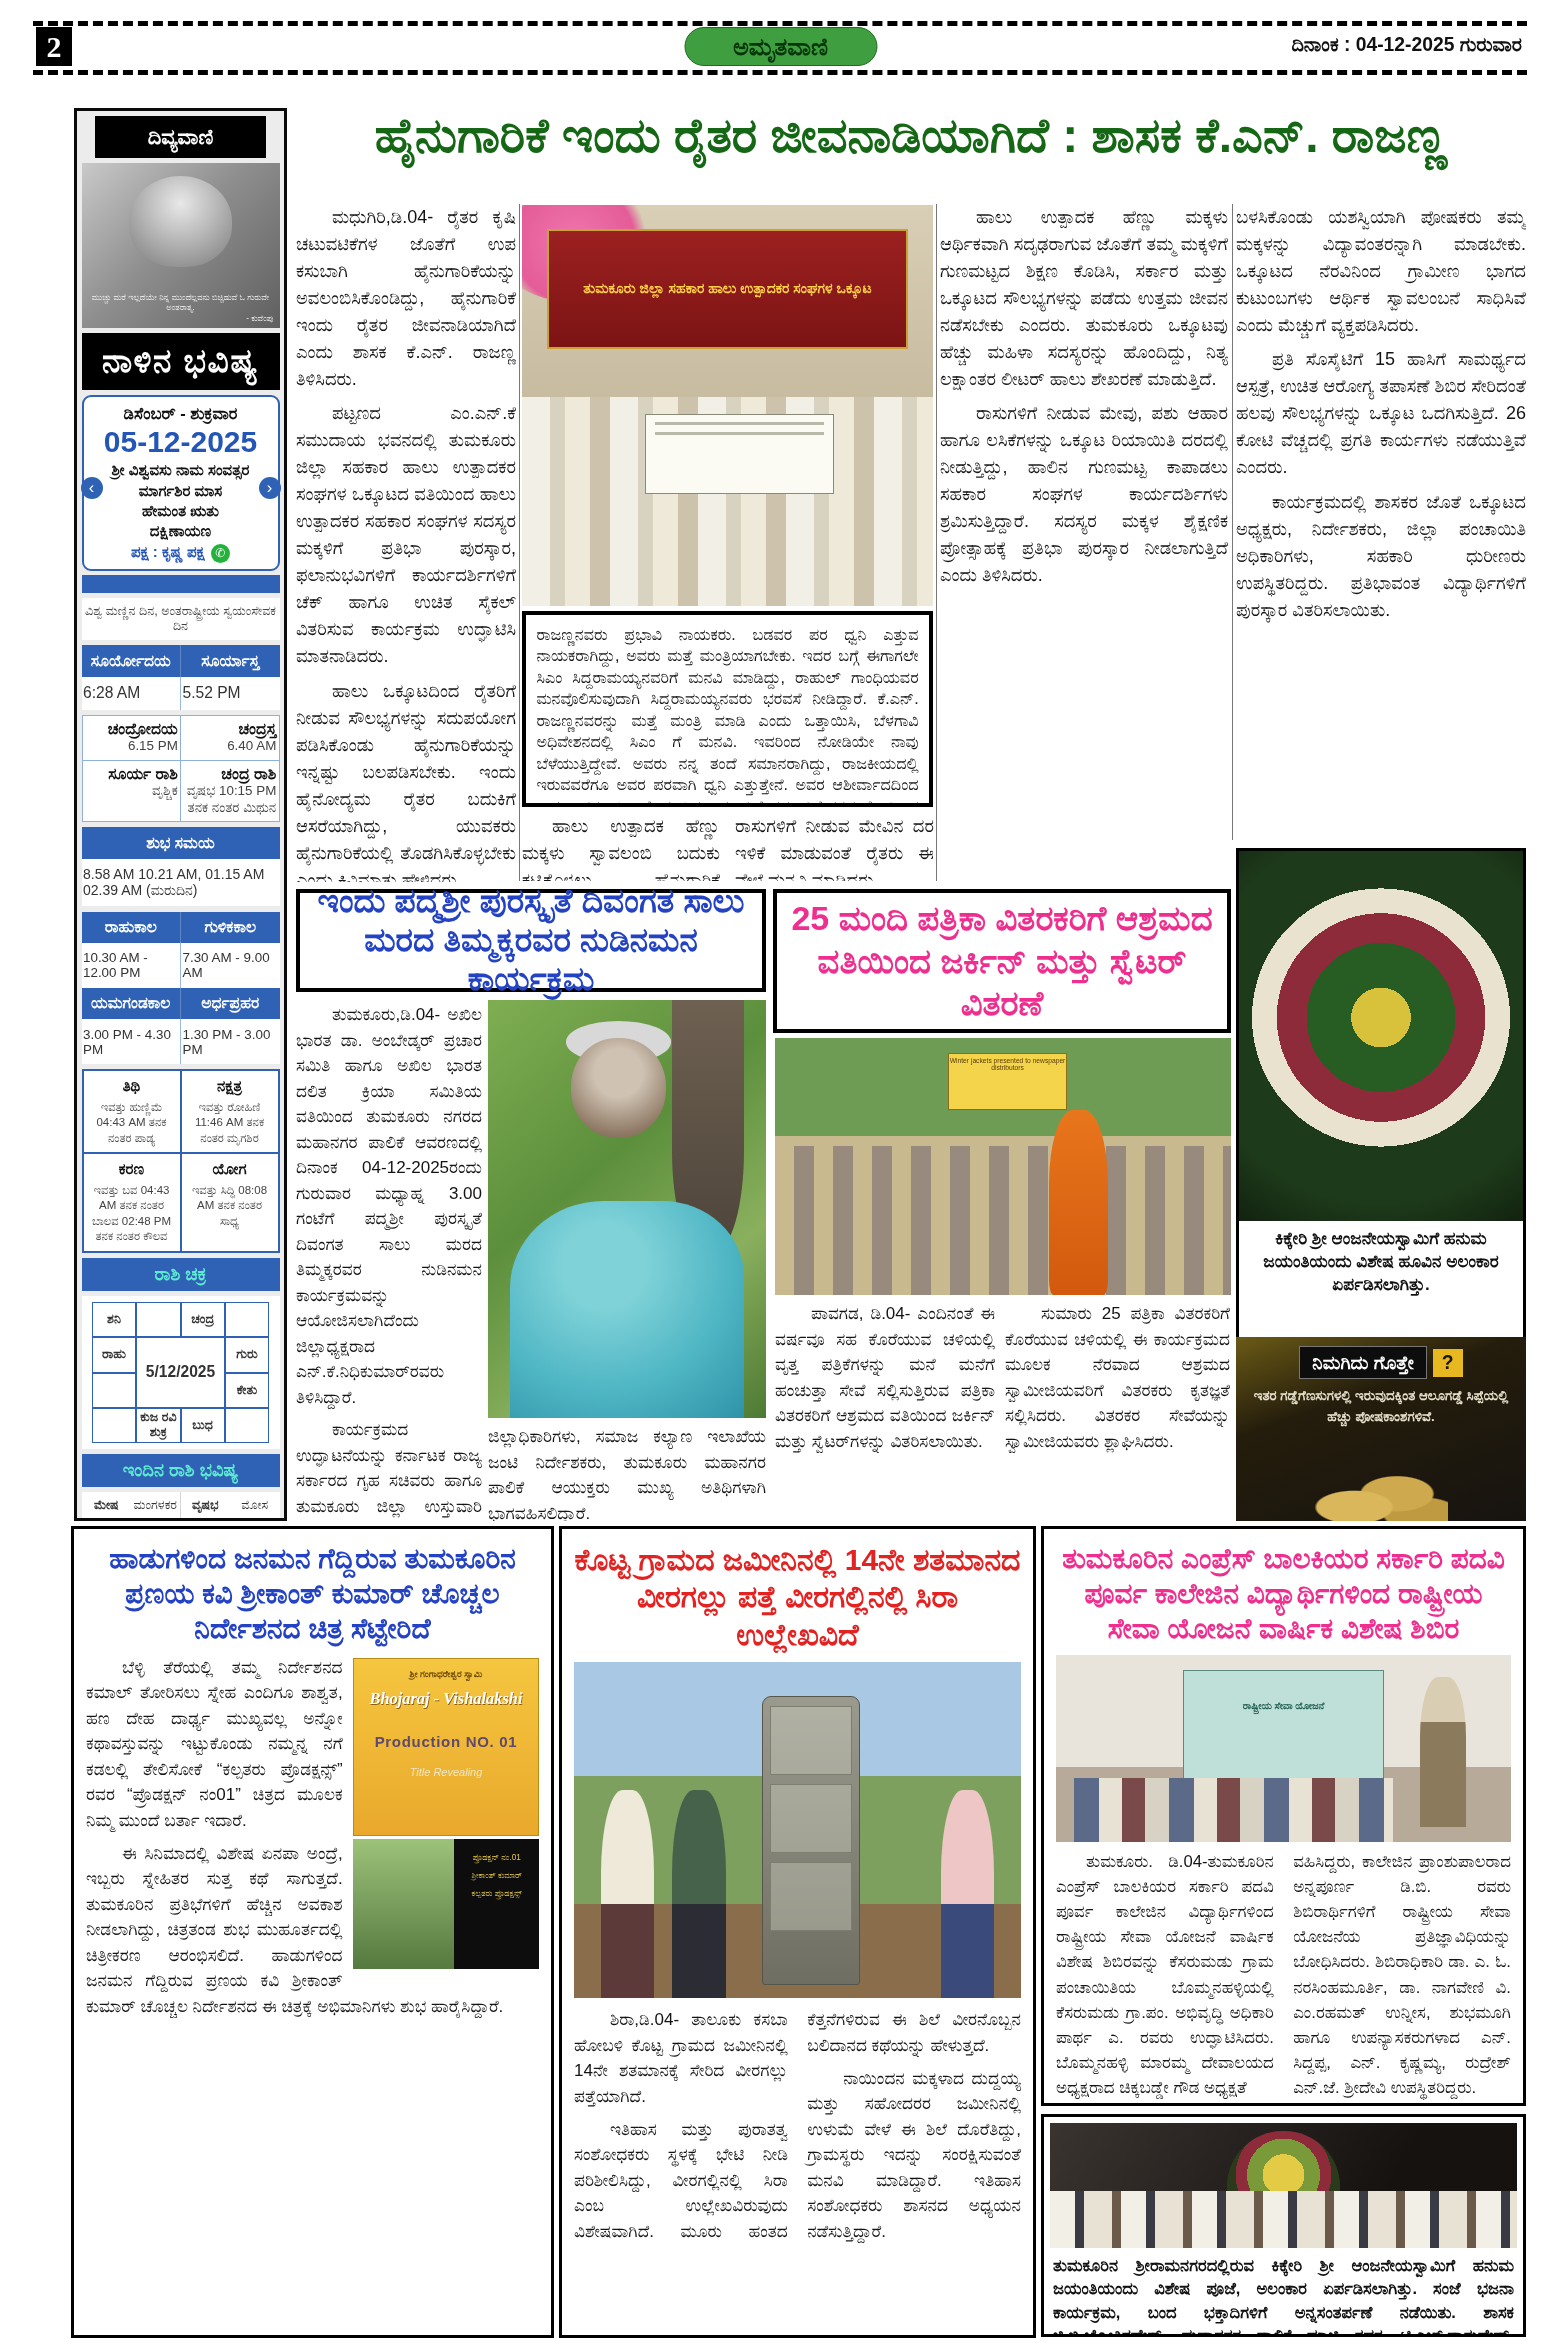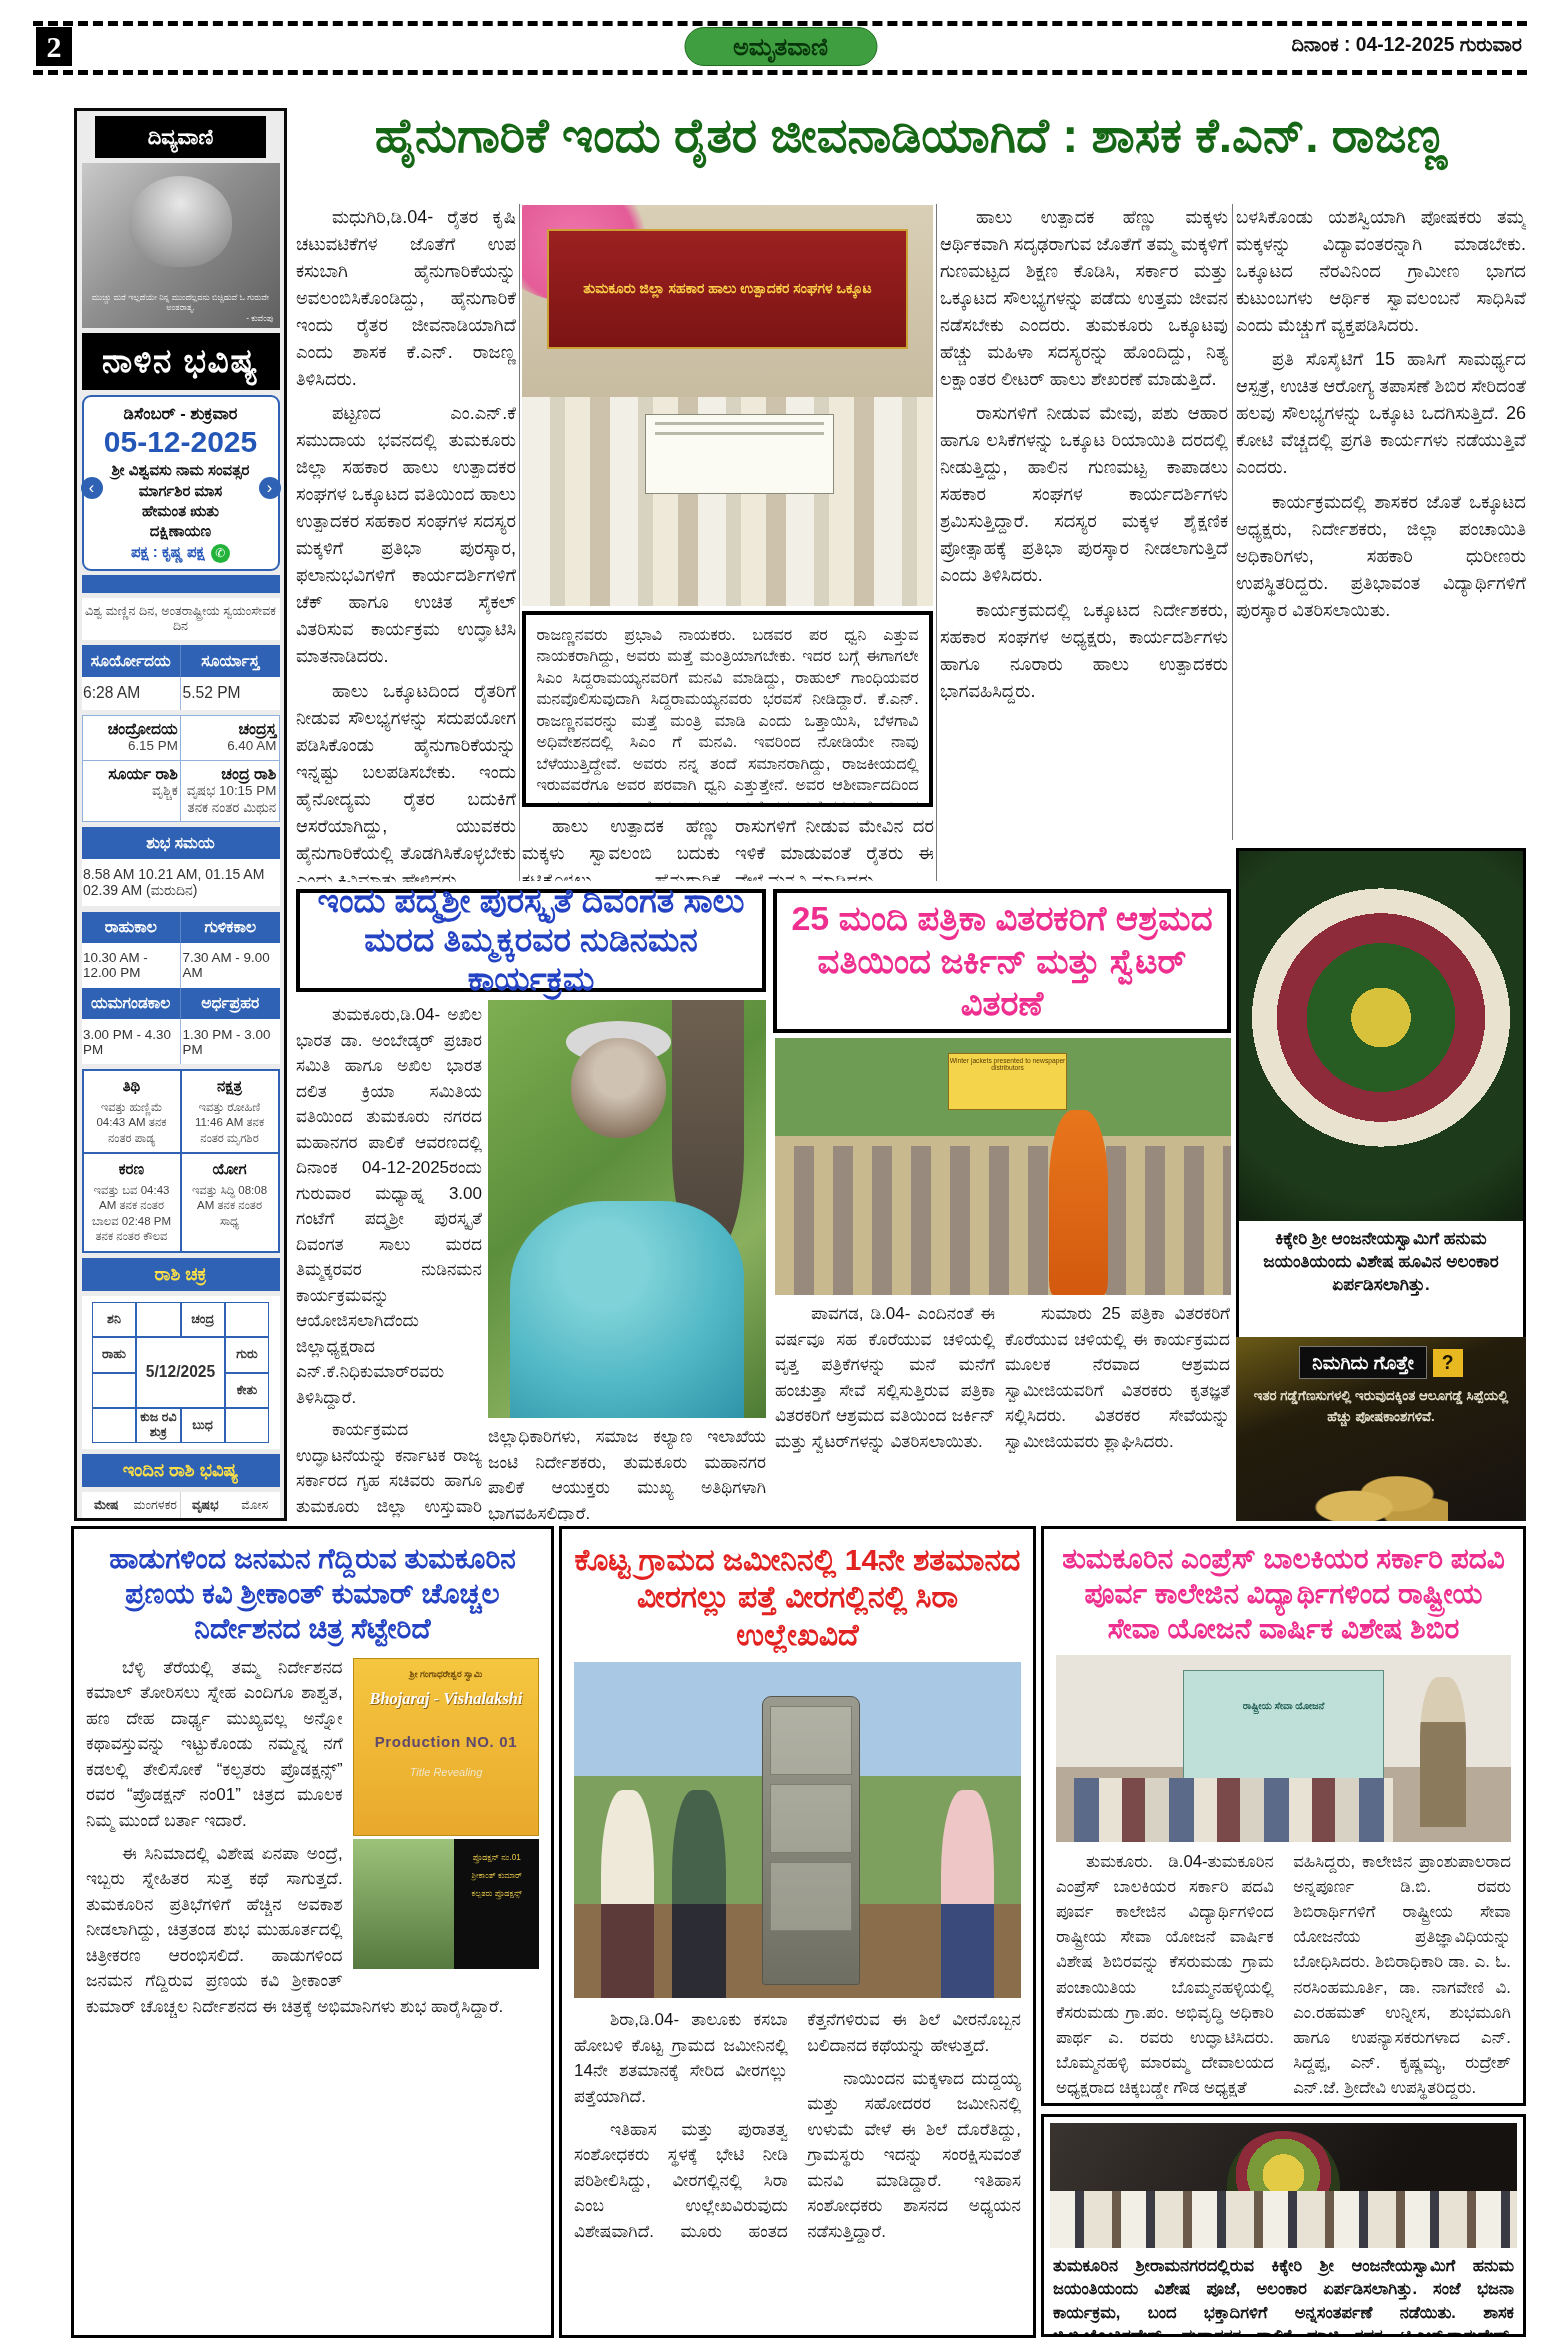--- a/index.html
+++ b/index.html
@@ -44,21 +44,21 @@
   .sb-td.sep { border-right:0.7px solid #9db8dd; }
   .sb-grid2 { border:1.5px solid #8fb0da; background:#fff; }
   .sb-grid2 .cell { flex:1; border-right:0.7px solid #8fb0da; padding:4.5px 2.2px; text-align:right; }
   .sb-grid2 .cell:last-child { border-right:none; }
   .sb-grid2 .lab { font-size:15.6px; font-weight:bold; }
   .sb-grid2 .val { font-size:13.4px; color:#444; line-height:1.25; }
   .sb-box4 { display:flex; flex-wrap:wrap; border:1.5px solid #2f62b4; background:#fff; }
   .sb-box4 .q { width:50%; border:0.7px solid #2f62b4; padding:6px 4.5px; text-align:center; }
   .sb-box4 .q .lab { font-size:15px; font-weight:bold; margin-bottom:4.5px; }
   .sb-box4 .q .val { font-size:11.5px; color:#444; line-height:1.35; }
-  .chakra-title, .daily-title { background:#2f62b4; color:#fde047; text-align:center; font-size:18px; font-weight:bold; padding:6px 1.5px; }
+  .chakra-title, .daily-title { background:#2f62b4; color:#5eead4; text-align:center; font-size:18px; font-weight:bold; padding:6px 1.5px; }
   .chakra { background:#fff; padding:6px 10.4px; }
   .chakra-grid { display:grid; width:100%; height:141px;
                  grid-template-columns:1fr 1fr 1fr 1fr; grid-template-rows:1fr 1fr 1fr 1fr;
                  grid-template-areas:"a b c d" "e f f g" "h f f i" "j k l m"; }
   .chakra-grid div { border:1.1px solid #2f62b4; display:flex; align-items:center; justify-content:center;
                      font-size:12.6px; font-weight:bold; color:#333; text-align:center; line-height:1.2; padding:1.5px; }
   .c-a{grid-area:a}.c-b{grid-area:b}.c-c{grid-area:c}.c-d{grid-area:d}.c-e{grid-area:e}
   .c-f{grid-area:f; font-size:15.6px !important;}
   .c-g{grid-area:g}.c-h{grid-area:h}.c-i{grid-area:i}.c-j{grid-area:j}.c-k{grid-area:k}.c-l{grid-area:l}.c-m{grid-area:m}
   .daily { background:#fff; }
@@ -343,21 +343,20 @@
   <div class="colblock bodytxt" style="left:522px; top:813px; width:198px; height:68px;">
     <p style="text-indent:30px">ಹಾಲು ಉತ್ಪಾದಕ ಹೆಣ್ಣು ಮಕ್ಕಳು ಸ್ವಾವಲಂಬಿ ಬದುಕು ಕಟ್ಟಿಕೊಳ್ಳಲು ಹೈನುಗಾರಿಕೆ ನೆರವಾಗಿದೆ ಎಂದು ತಿಳಿಸಿದರು.</p>
   </div>
   <div class="colblock bodytxt" style="left:735px; top:813px; width:199px; height:68px;">
     <p style="text-indent:0">ರಾಸುಗಳಿಗೆ ನೀಡುವ ಮೇವಿನ ದರ ಇಳಿಕೆ ಮಾಡುವಂತೆ ರೈತರು ಈ ವೇಳೆ ಮನವಿ ಮಾಡಿದರು.</p>
   </div>
 
   <div class="colblock bodytxt" style="left:940px; top:204px; width:288px; height:678px;">
     <p>ಹಾಲು ಉತ್ಪಾದಕ ಹೆಣ್ಣು ಮಕ್ಕಳು ಆರ್ಥಿಕವಾಗಿ ಸದೃಢರಾಗುವ ಜೊತೆಗೆ ತಮ್ಮ ಮಕ್ಕಳಿಗೆ ಗುಣಮಟ್ಟದ ಶಿಕ್ಷಣ ಕೊಡಿಸಿ, ಸರ್ಕಾರ ಮತ್ತು ಒಕ್ಕೂಟದ ಸೌಲಭ್ಯಗಳನ್ನು ಪಡೆದು ಉತ್ತಮ ಜೀವನ ನಡೆಸಬೇಕು ಎಂದರು. ತುಮಕೂರು ಒಕ್ಕೂಟವು ಹೆಚ್ಚು ಮಹಿಳಾ ಸದಸ್ಯರನ್ನು ಹೊಂದಿದ್ದು, ನಿತ್ಯ ಲಕ್ಷಾಂತರ ಲೀಟರ್ ಹಾಲು ಶೇಖರಣೆ ಮಾಡುತ್ತಿದೆ.</p>
     <p>ರಾಸುಗಳಿಗೆ ನೀಡುವ ಮೇವು, ಪಶು ಆಹಾರ ಹಾಗೂ ಲಸಿಕೆಗಳನ್ನು ಒಕ್ಕೂಟ ರಿಯಾಯಿತಿ ದರದಲ್ಲಿ ನೀಡುತ್ತಿದ್ದು, ಹಾಲಿನ ಗುಣಮಟ್ಟ ಕಾಪಾಡಲು ಸಹಕಾರ ಸಂಘಗಳ ಕಾರ್ಯದರ್ಶಿಗಳು ಶ್ರಮಿಸುತ್ತಿದ್ದಾರೆ. ಸದಸ್ಯರ ಮಕ್ಕಳ ಶೈಕ್ಷಣಿಕ ಪ್ರೋತ್ಸಾಹಕ್ಕೆ ಪ್ರತಿಭಾ ಪುರಸ್ಕಾರ ನೀಡಲಾಗುತ್ತಿದೆ ಎಂದು ತಿಳಿಸಿದರು.</p>
-    <p>ಕಾರ್ಯಕ್ರಮದಲ್ಲಿ ಒಕ್ಕೂಟದ ನಿರ್ದೇಶಕರು, ಸಹಕಾರ ಸಂಘಗಳ ಅಧ್ಯಕ್ಷರು, ಕಾರ್ಯದರ್ಶಿಗಳು ಹಾಗೂ ನೂರಾರು ಹಾಲು ಉತ್ಪಾದಕರು ಭಾಗವಹಿಸಿದ್ದರು.</p>
   </div>
 
   <div class="colblock bodytxt" style="left:1236px; top:204px; width:290px; height:636px;">
     <p style="text-indent:0">ಬಳಸಿಕೊಂಡು ಯಶಸ್ವಿಯಾಗಿ ಪೋಷಕರು ತಮ್ಮ ಮಕ್ಕಳನ್ನು ವಿದ್ಯಾವಂತರನ್ನಾಗಿ ಮಾಡಬೇಕು. ಒಕ್ಕೂಟದ ನೆರವಿನಿಂದ ಗ್ರಾಮೀಣ ಭಾಗದ ಕುಟುಂಬಗಳು ಆರ್ಥಿಕ ಸ್ವಾವಲಂಬನೆ ಸಾಧಿಸಿವೆ ಎಂದು ಮೆಚ್ಚುಗೆ ವ್ಯಕ್ತಪಡಿಸಿದರು.</p>
     <p>ಪ್ರತಿ ಸೊಸೈಟಿಗೆ 15 ಹಾಸಿಗೆ ಸಾಮರ್ಥ್ಯದ ಆಸ್ಪತ್ರೆ, ಉಚಿತ ಆರೋಗ್ಯ ತಪಾಸಣೆ ಶಿಬಿರ ಸೇರಿದಂತೆ ಹಲವು ಸೌಲಭ್ಯಗಳನ್ನು ಒಕ್ಕೂಟ ಒದಗಿಸುತ್ತಿದೆ. 26 ಕೋಟಿ ವೆಚ್ಚದಲ್ಲಿ ಪ್ರಗತಿ ಕಾರ್ಯಗಳು ನಡೆಯುತ್ತಿವೆ ಎಂದರು.</p>
     <p>ಕಾರ್ಯಕ್ರಮದಲ್ಲಿ ಶಾಸಕರ ಜೊತೆ ಒಕ್ಕೂಟದ ಅಧ್ಯಕ್ಷರು, ನಿರ್ದೇಶಕರು, ಜಿಲ್ಲಾ ಪಂಚಾಯಿತಿ ಅಧಿಕಾರಿಗಳು, ಸಹಕಾರಿ ಧುರೀಣರು ಉಪಸ್ಥಿತರಿದ್ದರು. ಪ್ರತಿಭಾವಂತ ವಿದ್ಯಾರ್ಥಿಗಳಿಗೆ ಪುರಸ್ಕಾರ ವಿತರಿಸಲಾಯಿತು.</p>
   </div>
 
   <div class="vr" style="left:519px; top:204px; height:677px;"></div>
   <div class="vr" style="left:936px; top:204px; height:677px;"></div>

